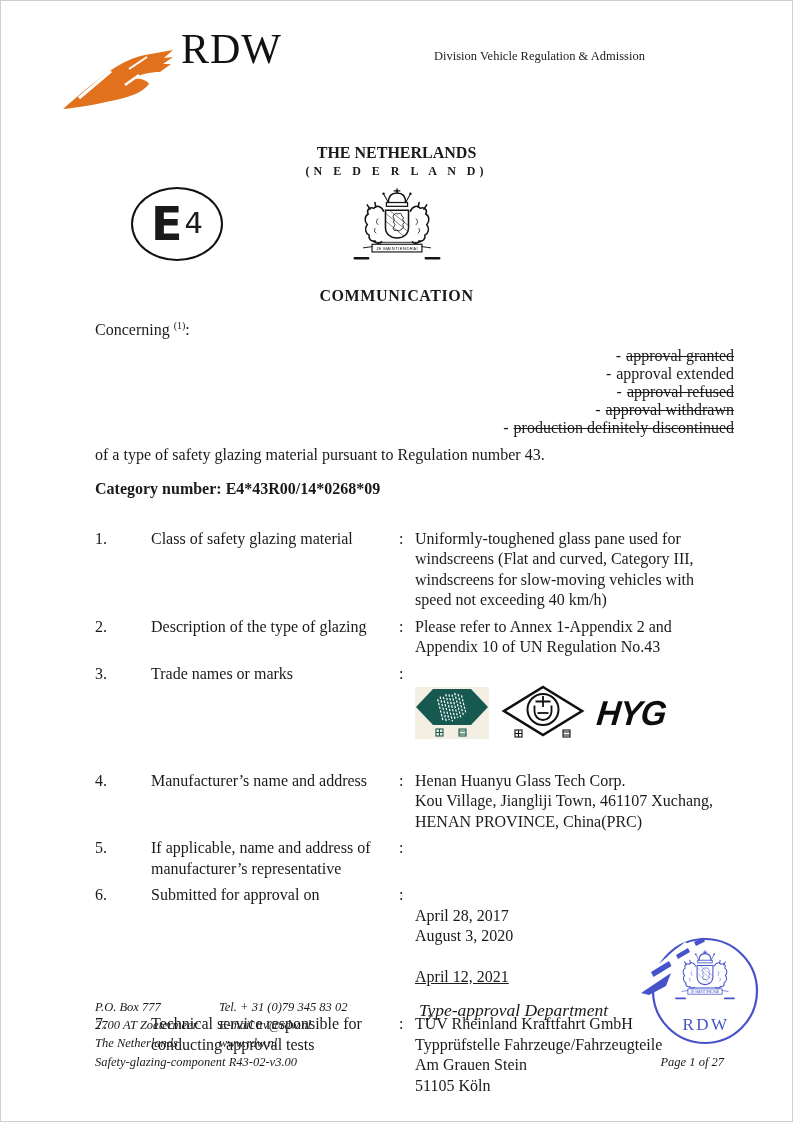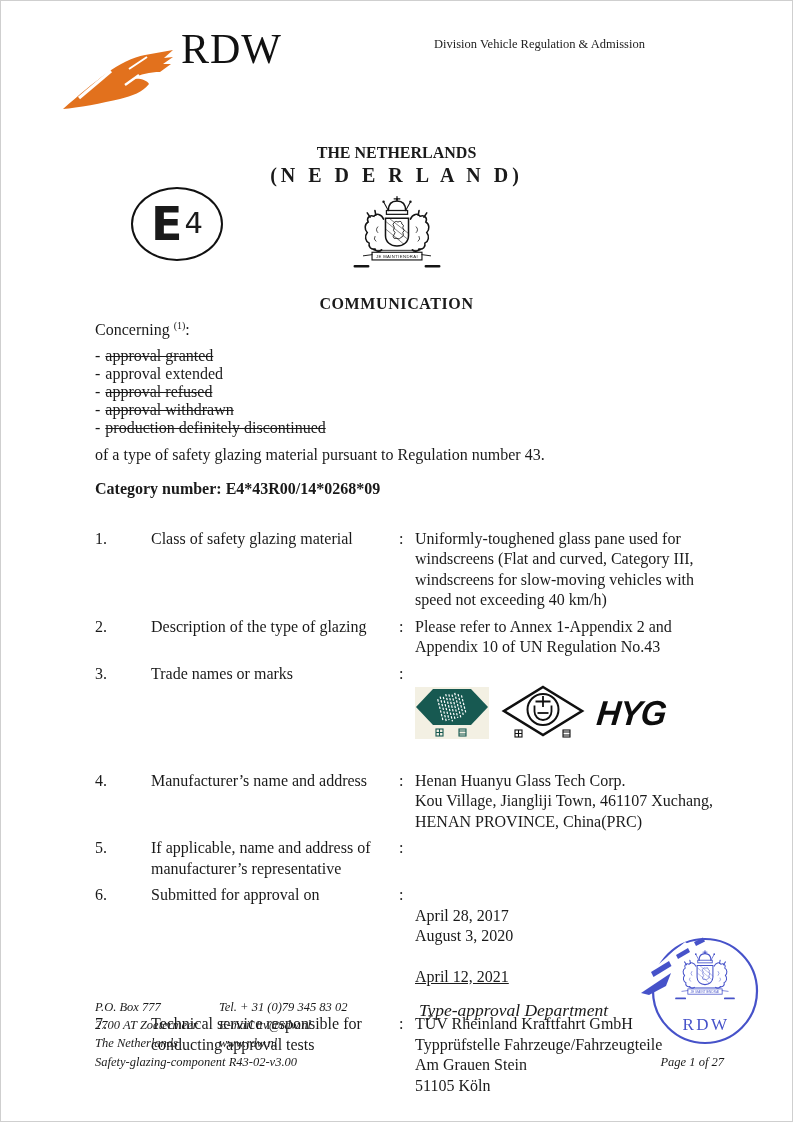--- a/index.html
+++ b/index.html
@@ -4,41 +4,41 @@
 <style>
   html,body{margin:0;padding:0;}
   body{
     width:793px;height:1122px;position:relative;background:#fff;
     font-family:"Liberation Serif", serif;color:#1a1a1a;
     border:1px solid #cfcfcf;box-sizing:border-box;overflow:hidden;
   }
   
   .feather{position:absolute;left:58px;top:44px;width:120px;height:68px;}
   .brand{position:absolute;left:180px;top:24px;font-size:42px;letter-spacing:1px;color:#111;}
-  .division{position:absolute;top:36px;left:433px;width:260px;font-size:12.5px;color:#222;}
+  .division{position:absolute;top:48px;left:433px;width:260px;font-size:12.5px;color:#222;}
   
   .title-block{position:absolute;top:143px;left:0;width:100%;text-align:center;}
   .country{font-weight:bold;font-size:16px;}
-  .country-native{font-weight:bold;font-size:20px;letter-spacing:4px;margin-top:2px;}
+  .country-native{font-weight:bold;font-size:12px;letter-spacing:4px;margin-top:2px;}
   .arms{width:96px;height:81px;color:#141414;margin:7px auto 0;display:block;}
   .communication{font-weight:bold;font-size:16px;letter-spacing:0.6px;margin-top:20px;}
   .emark{
     position:absolute;left:130px;top:186px;width:88px;height:70px;
     border:2px solid #111;border-radius:50%;
     display:flex;align-items:center;justify-content:center;
     font-family:"DejaVu Sans", sans-serif;
   }
   .emark .e{font-size:46px;font-weight:bold;line-height:1;}
   .emark .four{font-size:29px;line-height:1;margin-left:2px;margin-top:-2px;}
   
   .body-block{position:absolute;top:315px;left:94px;right:58px;font-size:16px;}
   .concerning-line{line-height:20.5px;}
   sup.ref{font-size:10px;vertical-align:6px;}
   .options{margin-top:6px;}
-  .opt{line-height:18px;}
+  .opt{line-height:18px;text-align:right;}
   .opt .dash{margin-right:5px;}
   .struck{text-decoration:line-through;}
   .subject{margin-top:8px;line-height:20.5px;}
   .approval{margin-top:14px;line-height:20.5px;font-weight:bold;}
   .items{margin-top:29px;}
   .item{display:grid;grid-template-columns:56px 248px 16px 1fr;margin-bottom:6px;}
   .item .no,.item .label,.item .colon,.item .val{line-height:20.5px;white-space:pre-line;}
   .uline{text-decoration:underline;}
   .logos{height:62px;display:flex;align-items:center;gap:12px;margin-top:-2px;}
   .hyg{

